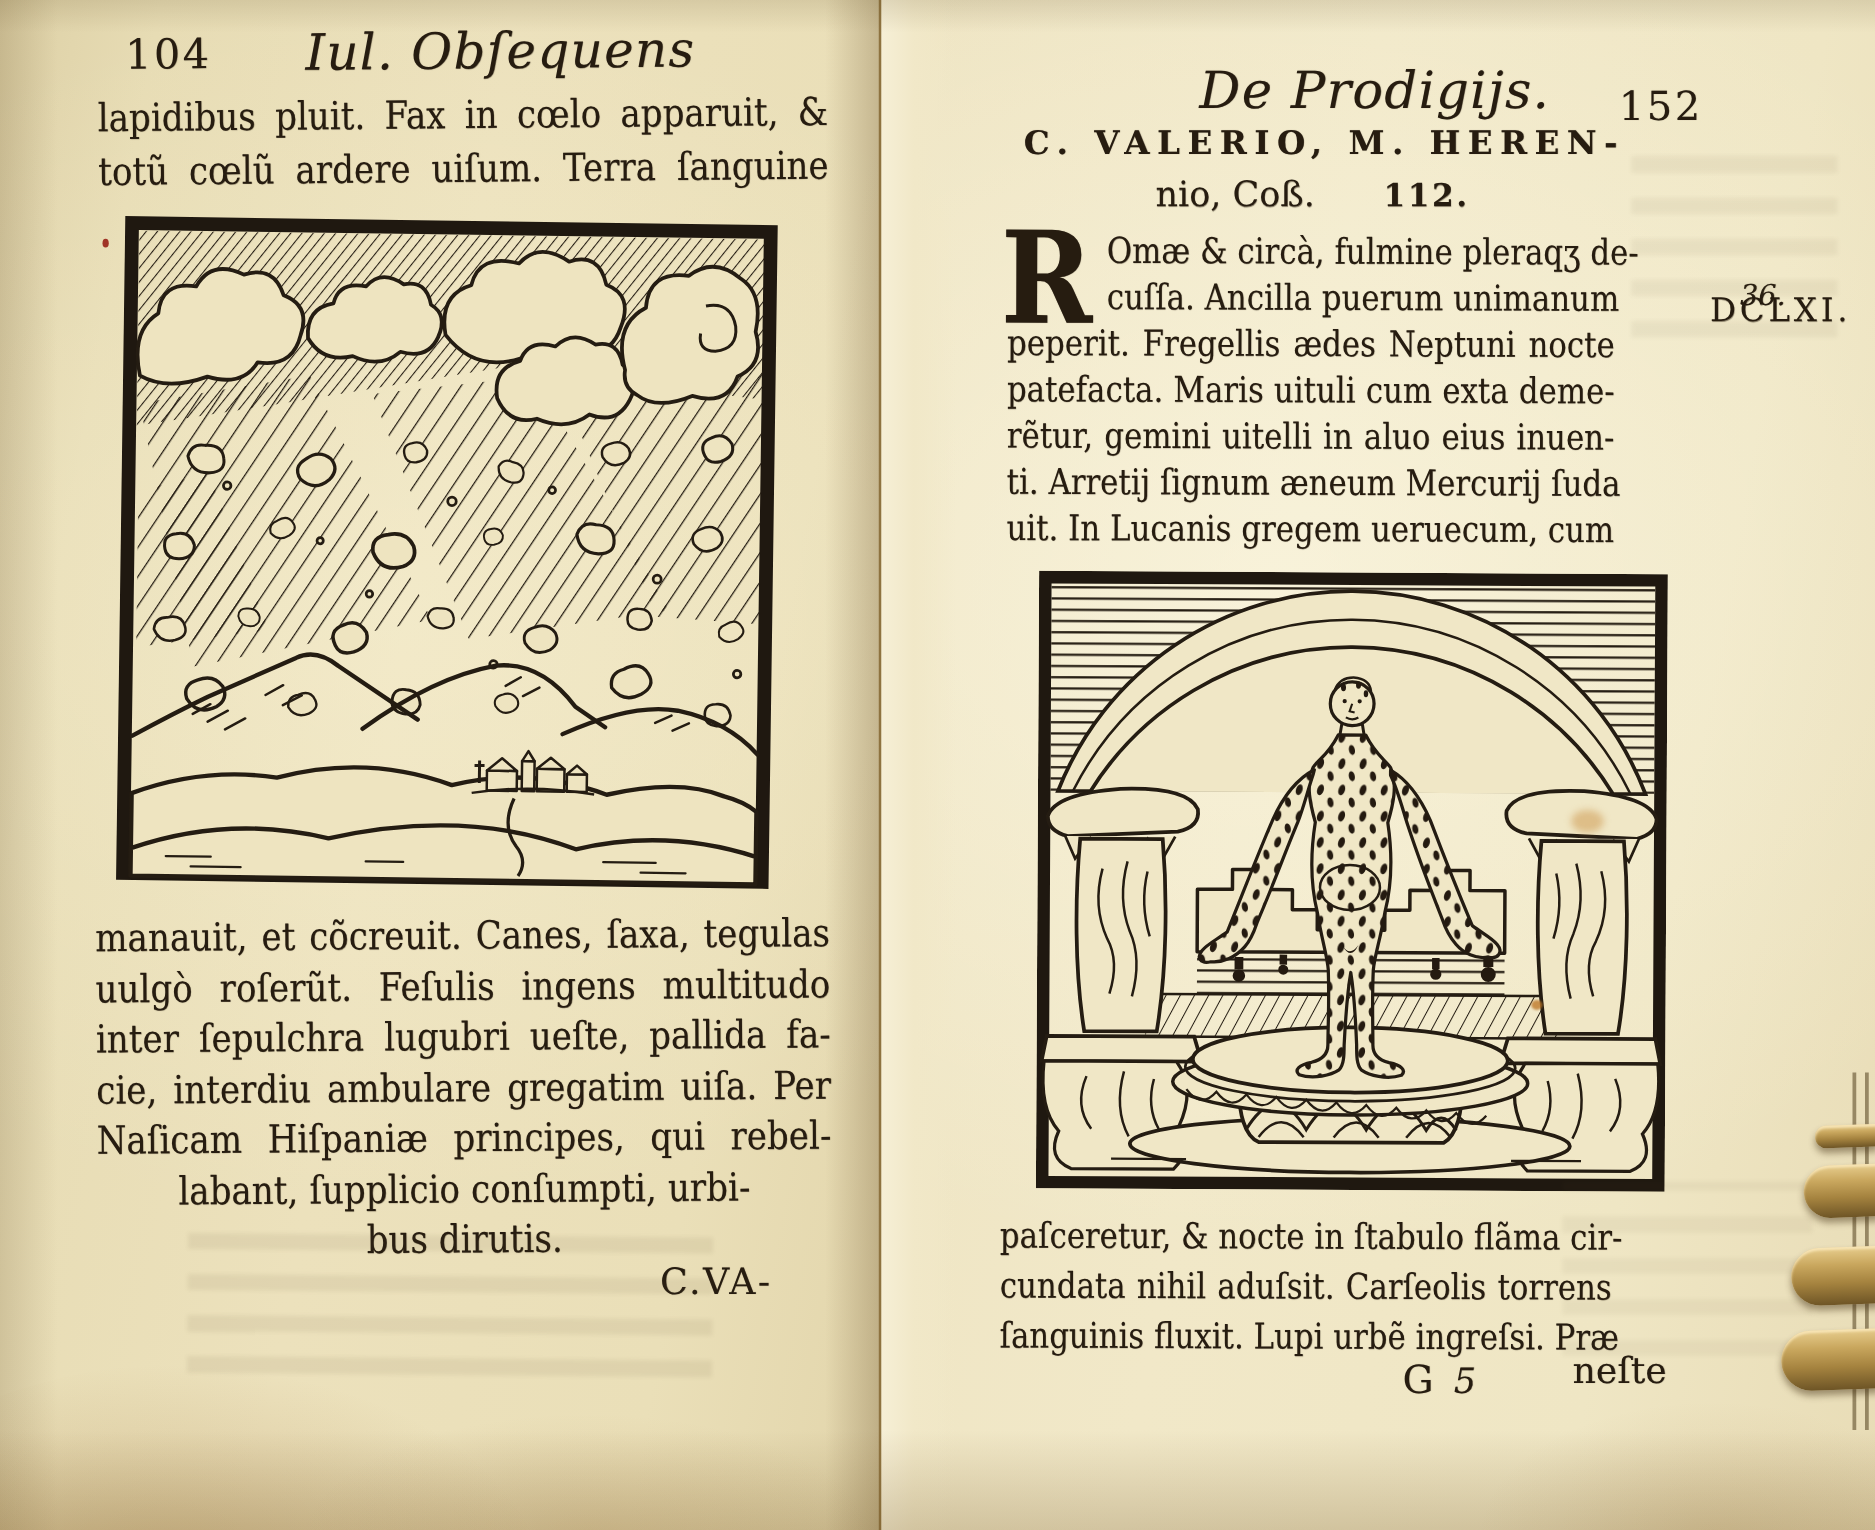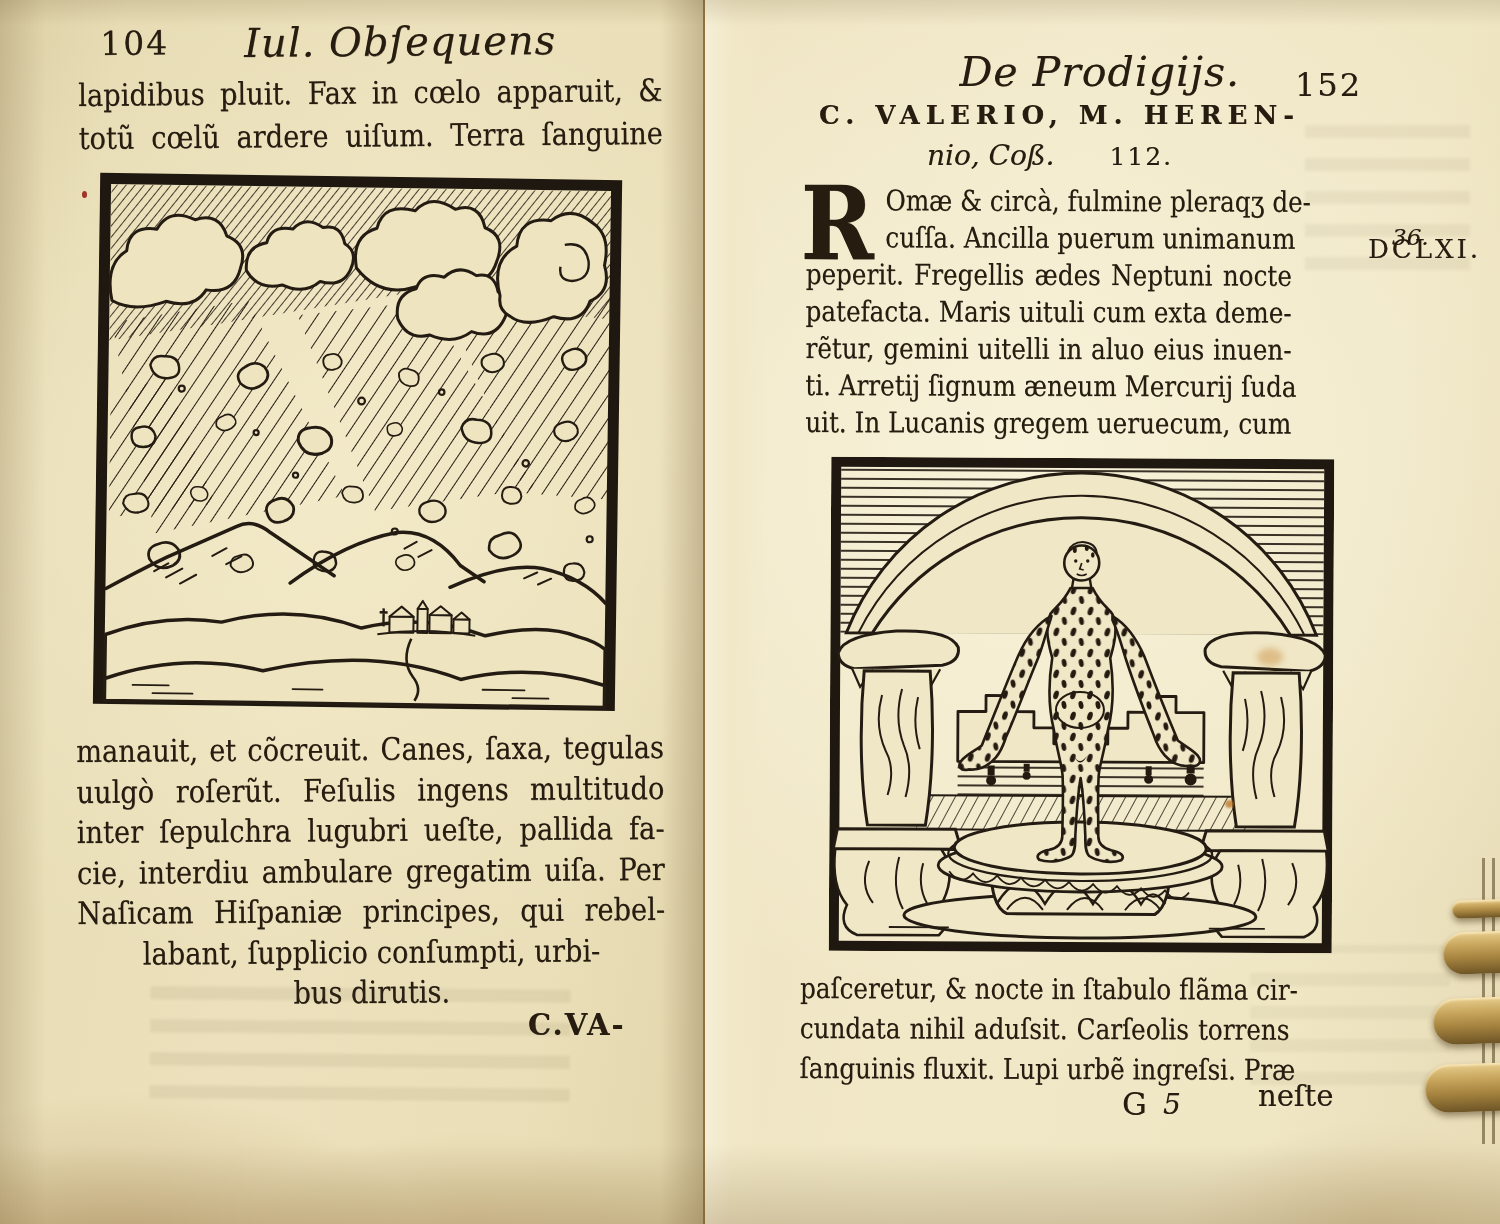--- a/index.html
+++ b/index.html
@@ -42,31 +42,31 @@
   .jline{text-align:justify;text-align-last:justify;white-space:nowrap;}
   .cline{text-align:center;text-align-last:center;}
   .tblock{position:absolute;transform-origin:0 0;}
   .lp-rot{transform:rotate(-0.5deg);transform-origin:0 0;}
   
   .lp-top{left:78px;top:74px;width:664px;transform:rotate(-0.5deg) scaleX(.88);
           font-size:31px;line-height:43px;}
   .lp-bottom{left:76px;top:731px;width:668px;transform:rotate(-0.4deg) scaleX(.88);
           font-size:31px;line-height:40.5px;}
   .lp-bottom .in1{padding:0 74px;}
-  .lp-catch{left:528px;top:1008px;font-size:29px;letter-spacing:2px;font-weight:bold;}
+  .lp-catch{left:528px;top:1008px;font-size:29px;letter-spacing:2px;font-weight:normal;}
   .lp-num{left:100px;top:24px;font-size:33px;letter-spacing:2px;}
   .lp-title{left:230px;top:20px;width:340px;text-align:center;font-size:40px;}
   
   .rp-title{left:880px;top:48px;width:360px;text-align:right;font-size:41px;}
   .rp-num{left:1295px;top:66px;font-size:32px;letter-spacing:2px;}
   .rp-head1{left:800px;top:100px;width:500px;text-align:right;font-size:26px;
             letter-spacing:6px;font-weight:bold;}
   .rp-head2{left:800px;top:139px;width:500px;text-align:center;font-size:28px;}
-  .rp-head2 .consuls{font-style:italic;}
-  .rp-head2 .hnum{margin-left:46px;letter-spacing:2px;font-size:25px;}
+  .rp-head2 .consuls{}
+  .rp-head2 .hnum{margin-left:46px;letter-spacing:2px;font-size:25px;font-weight:bold;}
   .rp-body{left:806px;top:182px;width:562px;transform:rotate(0.2deg) scaleX(.865);
            font-size:28.5px;line-height:37px;}
   .rp-body .dc-ind{padding-left:92px;}
   .dropcap{position:absolute;left:-6px;top:2px;font-size:102px;line-height:.78;
            font-weight:bold;}
   .rp-bottom{left:800px;top:969px;width:566px;transform:rotate(0.2deg) scaleX(.865);
            font-size:28.5px;line-height:40px;}
   .margin-note-year{left:1368px;top:186px;font-size:26px;letter-spacing:3px;margin-top:48px;}
   .margin-note-ref{left:1392px;top:224px;font-size:23px;font-style:italic;}
   .rp-sig-g{left:1122px;top:1086px;font-size:31px;}

